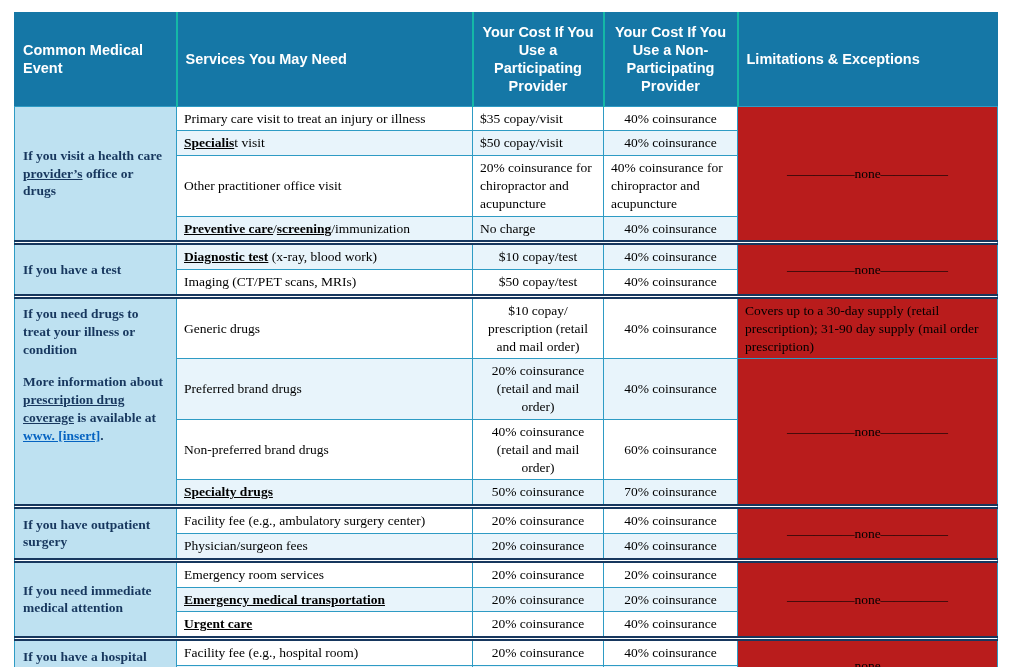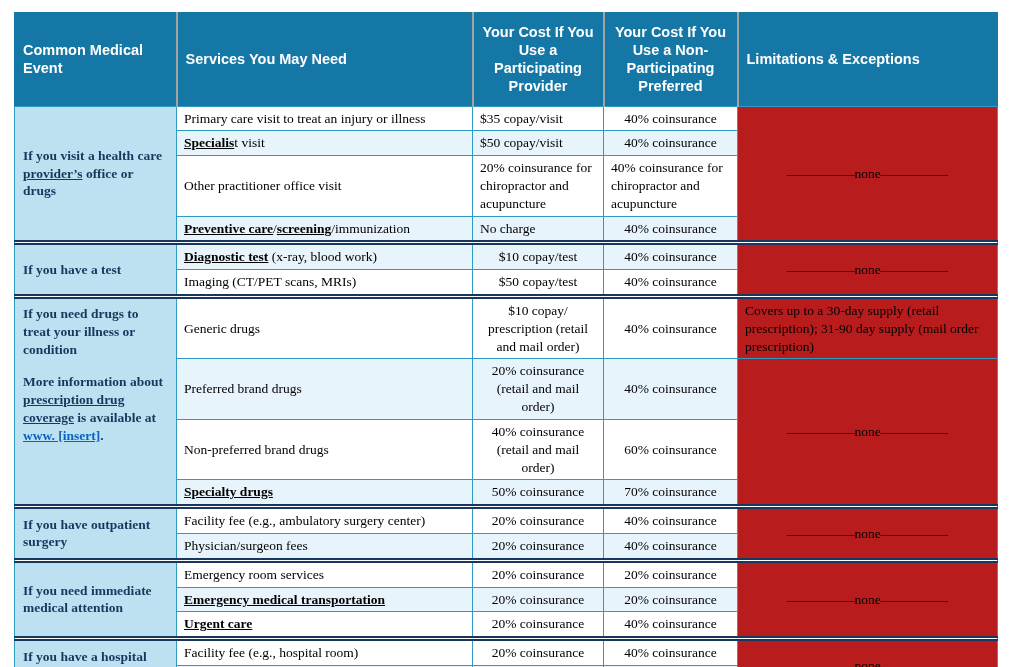--- a/index.html
+++ b/index.html
@@ -23,21 +23,21 @@
     border:1px solid var(--c-border);
     border-bottom:3px solid var(--c-separator);
   }
   thead th{
     background:var(--c-header-bg);color:#fff;
     font-family:"Liberation Sans", sans-serif;font-weight:bold;font-size:14.5px;
     padding:10px 8px;vertical-align:middle;line-height:1.25;
     border:1px solid var(--c-header-bg);
     border-bottom:1px solid var(--c-border);
   }
-  thead th + th{border-left:2px solid #a3a3a3;}
+  thead th + th{border-left:2px solid #14b8a6;}
   thead th.left{text-align:left;}
   thead th.center{text-align:center;}
   td{
     border:1px solid var(--c-border);
     padding:3px 7px;vertical-align:middle;line-height:1.32;background:#fff;
   }
   td.event{
     background:var(--c-event-bg);color:var(--c-event-text);
     font-weight:bold;padding:4px 8px;
   }
@@ -68,21 +68,21 @@
         <col style="width:296px">
         <col style="width:131px">
         <col style="width:134px">
         <col style="width:260px">
   </colgroup>
   <thead>
     <tr>
       <th class="left">Common Medical Event</th>
       <th class="left">Services You May Need</th>
       <th class="center">Your Cost If You Use a Participating Provider</th>
-      <th class="center">Your Cost If You Use a Non-Participating Preferred</th>
+      <th class="center">Your Cost If You Use a Non-Participating Provider</th>
       <th class="left">Limitations &amp; Exceptions</th>
     </tr>
   </thead>
 
   <tbody>
     <tr>
       <td class="event" rowspan="4"><span>If you visit a health care </span><span class="term">provider’s</span><span> office or drugs</span></td>
       <td class="service">Primary care visit to treat an injury or illness</td>
       <td class="cost la">$35 copay/visit</td>
       <td class="cost">40% coinsurance</td>

